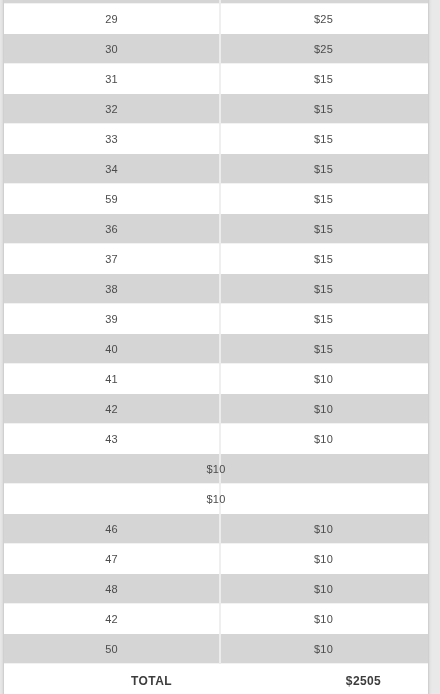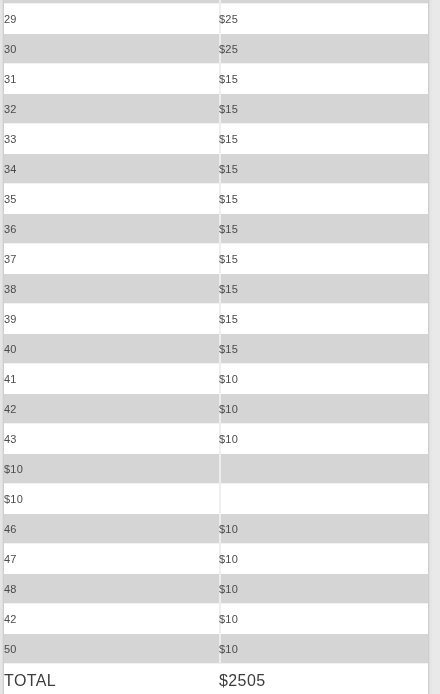--- a/index.html
+++ b/index.html
@@ -43,21 +43,21 @@
     content: "";
     position: absolute;
     left: 0; right: 0; bottom: 0;
     height: 1px;
     background: #f2f2f2;
   }
 
   .cell {
     font-size: 11px;
     color: #4c4c4c;
-    text-align: left;
+    text-align: center;
     letter-spacing: 0.2px;
     line-height: 1;
     position: relative;
     z-index: 2;
   }
 
   .cell-index {
     width: 215px;
     flex: 0 0 215px;
   }
@@ -80,24 +80,25 @@
   .row.alt .divider {
     background: #ececec;
   }
 
   
   .row.total {
     background: #ffffff;
     height: 33px;
   }
   .row.total .cell {
-    font-weight: normal;
+    font-weight: bold;
     color: #3d3d3d;
-    font-size: 16px;
+    font-size: 12px;
     letter-spacing: 0.4px;
+    margin-left: 40px;
   }
   .row.total::before {
     content: "";
     position: absolute;
     left: 0; right: 0; top: 0;
     height: 1px;
     background: #ffffff;
   }
 </style>
 </head>
@@ -133,21 +134,21 @@
       <div class="cell cell-index">33</div>
       <div class="cell cell-amount">$15</div>
     </div>
     <div class="row alt">
       <div class="divider"></div>
       <div class="cell cell-index">34</div>
       <div class="cell cell-amount">$15</div>
     </div>
     <div class="row">
       <div class="divider"></div>
-      <div class="cell cell-index">35</div>
+      <div class="cell cell-index">59</div>
       <div class="cell cell-amount">$15</div>
     </div>
     <div class="row alt">
       <div class="divider"></div>
       <div class="cell cell-index">36</div>
       <div class="cell cell-amount">$15</div>
     </div>
     <div class="row">
       <div class="divider"></div>
       <div class="cell cell-index">37</div>

